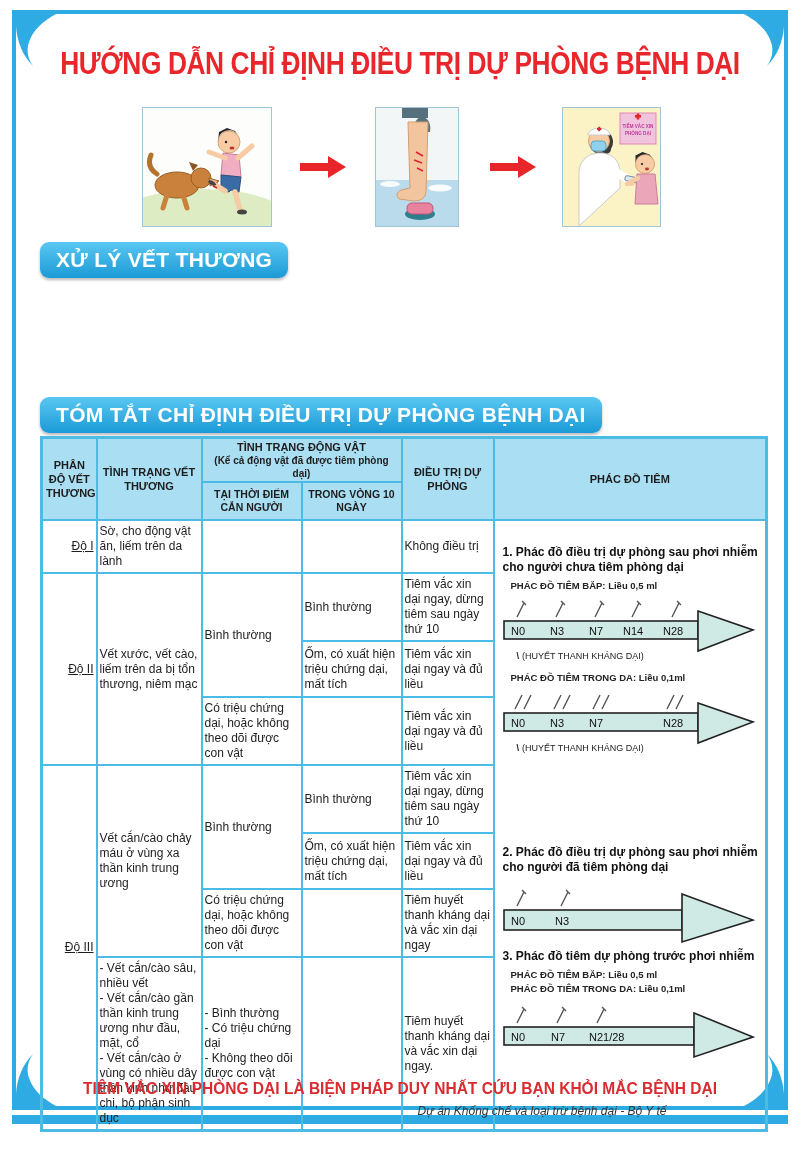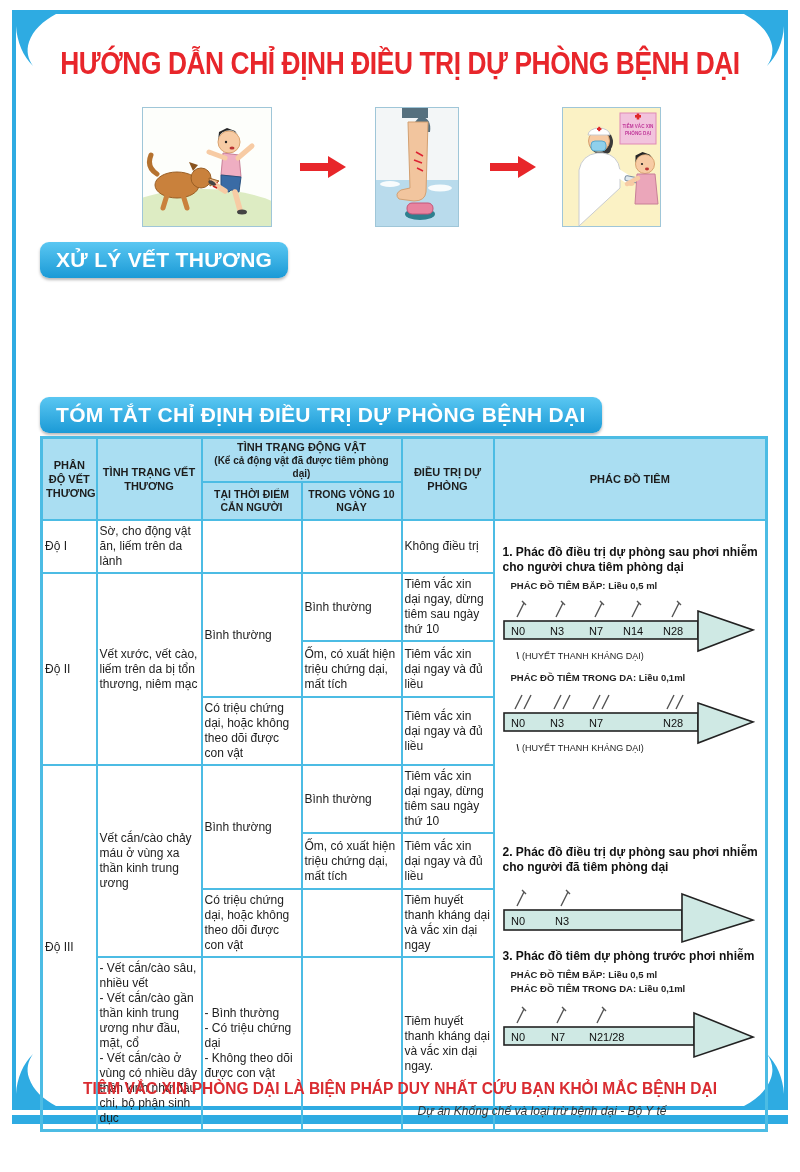--- a/index.html
+++ b/index.html
@@ -29,21 +29,21 @@
   .pill1{top:242px;left:40px;}
   .pill2{top:397px;left:40px;}
   
   .bullets{position:absolute;top:282px;left:42px;width:718px;font-size:13px;line-height:20px;color:#3b3b3b;}
   .bullets p{margin:0 0 6px 0;}
   
   table.summary{position:absolute;top:436px;left:40px;width:725px;border-collapse:collapse;
         table-layout:fixed;border:3px solid #4cbce4;font-size:12px;line-height:1.25;color:#1d1d1d;}
   table.summary td,table.summary th{border:2px solid #4cbce4;padding:3px 2px;vertical-align:middle;}
   table.summary th{background:#aadef2;font-size:11px;line-height:1.3;text-align:center;padding:2px 3px;}
-  td.c{text-align:left;}
+  td.c{text-align:right;text-decoration:underline;}
   td.prelist{white-space:pre-line;}
   td.regimen-cell{position:relative;vertical-align:top;padding:0;}
   .sched{position:absolute;left:8px;right:5px;}
   .s1{top:24px;} .s2{top:283px;margin-top:41px;} .s3{top:428px;}
   .sched-title{font-weight:bold;font-size:12px;line-height:1.25;margin-bottom:5px;color:#111;}
   .dose-label{font-weight:bold;font-size:9.5px;margin:2px 0 0 8px;color:#222;}
   .serum-note{font-size:9px;margin:-2px 0 4px 14px;color:#222;}
   .serum-note .mark{font-weight:bold;margin-right:3px;}
   .tl-arrow{display:block;margin-top:1px;}
   .tl-arrow text{font-size:11px;font-family:"Liberation Sans",sans-serif;fill:#111;}

